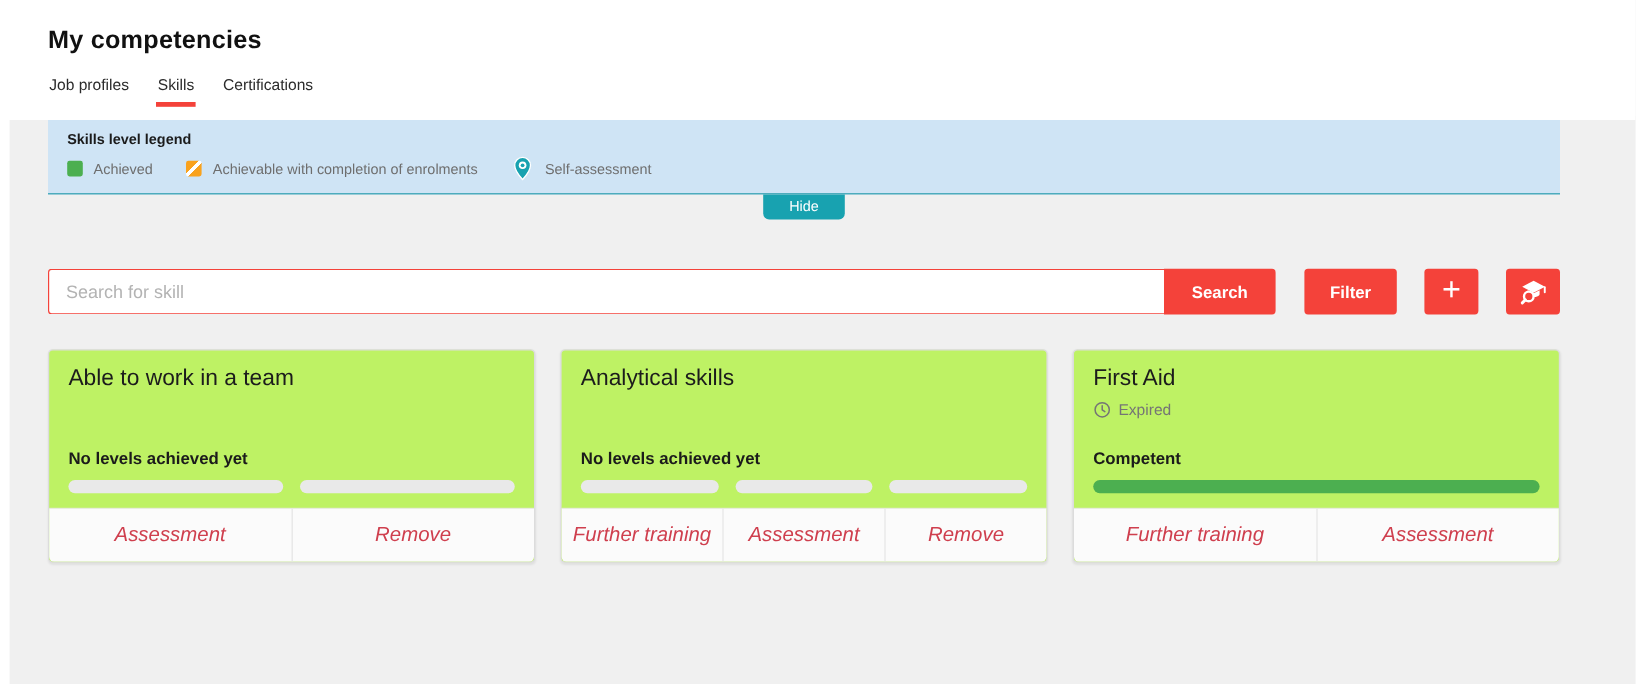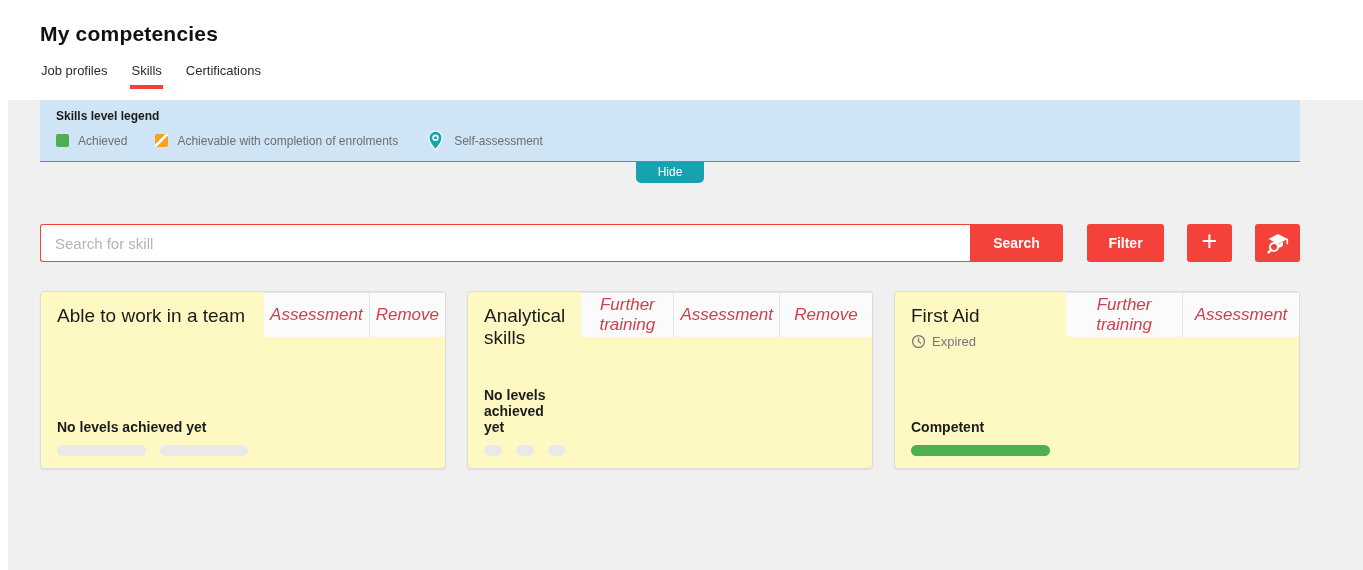--- a/index.html
+++ b/index.html
@@ -60,22 +60,22 @@
   .filter-btn { width: 77px; margin-left: 24px; }
   .icon-btn { width: 45px; margin-left: 23px; display: flex; align-items: center; justify-content: center; }
   .plus-glyph { font-size: 27px; font-weight: 400; line-height: 1; margin-top: -3px; }
 
   
   .skills-count { font-size: 15px; color: #1b1b1b; margin-bottom: 27px; }
 
   
   .grid { display: flex; gap: 21px; }
   .card {
-    flex: 1; height: 178px; background: #fef9c3; border: 1px solid #dcdcdc; border-radius: 4px;
-    box-shadow: 0 1px 2px rgba(0,0,0,.07); display: flex; flex-direction: row;
+    flex: 1; height: 178px; background: #bef264; border: 1px solid #dcdcdc; border-radius: 4px;
+    box-shadow: 0 1px 2px rgba(0,0,0,.07); display: flex; flex-direction: column;
   }
   .card-body { flex: 1; padding: 13px 16px 0; display: flex; flex-direction: column; }
   .card-title { font-size: 19px; color: #1c1c1c; }
   .expired { display: flex; align-items: center; gap: 6px; margin-top: 7px; color: #757575; font-size: 13px; }
   .spacer { flex: 1; }
   .card-status { font-size: 14px; font-weight: 700; color: #1b1b1b; margin-bottom: 10px; }
   .bars { display: flex; gap: 14px; margin-bottom: 12px; }
   .bar { flex: 1; height: 11px; border-radius: 6px; background: #e9e9e9; }
   .bar.achieved { background: #4caf50; }
   .card-footer {

